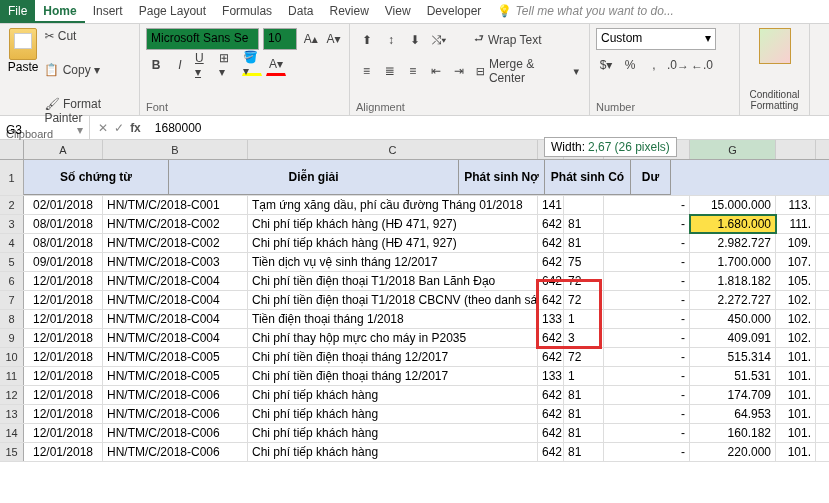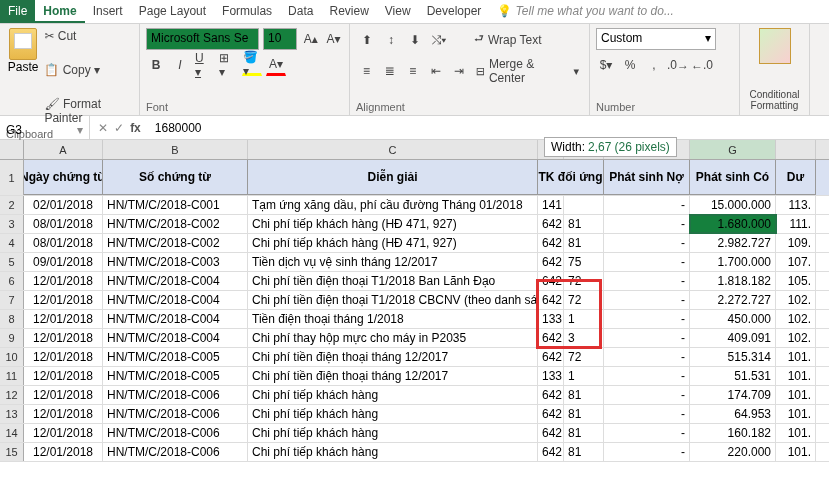--- a/index.html
+++ b/index.html
@@ -50,21 +50,21 @@
 .rowh{width:24px;border-right:1px solid #aaa;background:#e6e6e6;text-align:center;font-size:11px;color:#333;display:flex;align-items:center;justify-content:center}
 .ch{border-right:1px solid #ccc;text-align:center;font-size:11px;color:#333;display:flex;align-items:center;justify-content:center;background:#e6e6e6}
 .ch.selected{background:#c8e0cc}
 .cA{width:79px}.cB{width:145px}.cC{width:290px}.cD{width:26px}.cE{width:40px}.cF{width:86px}.cG{width:86px}.cH{width:40px}
 .row{display:flex;height:19px;border-bottom:1px solid #ddd}
 .row.hdr{height:36px;background:#d9e1f2}
 .row.hdr .cell{font-weight:bold;text-align:center;display:flex;align-items:center;justify-content:center;border-right:1px solid #999;border-bottom:1px solid #999}
 .cell{border-right:1px solid #ddd;padding:1px 4px;overflow:hidden;white-space:nowrap;font-size:12px;display:flex;align-items:center}
 .cell.num{justify-content:flex-end}
 .cell.ctr{justify-content:center}
-.row.sel .cell.cG{outline:2px solid #217346;outline-offset:-1px;background:#15803d}
+.row.sel .cell.cG{outline:2px solid #217346;outline-offset:-1px;background:#fde047}
 .redbox{position:absolute;border:3px solid #e03030;z-index:5;pointer-events:none}
 .rb1{left:536px;top:139px;width:66px;height:70px}
 </style>
 </head>
 <body>
 
 <div class="tabs">
   <div class="tab file">File</div>
   <div class="tab active">Home</div>
   <div class="tab">Insert</div>
@@ -181,24 +181,22 @@
     <div class="ch cC">C</div>
     <div class="ch cD">D</div>
     <div class="ch cE">E</div>
     <div class="ch cF">F</div>
     <div class="ch cG selected">G</div>
     <div class="ch cH"></div>
   </div>
 
   <div class="row hdr">
     <div class="rowh">1</div>
-    <div class="cell cA">Ngày chứng từ</div>
     <div class="cell cB">Số chứng từ</div>
     <div class="cell cC">Diễn giải</div>
-    <div class="cell" style="width:66px">TK đối ứng</div>
     <div class="cell cF">Phát sinh Nợ</div>
     <div class="cell cG">Phát sinh Có</div>
     <div class="cell cH">Dư</div>
   </div>
 
   <div id="rows">
       <div class="row">
         <div class="rowh">2</div>
         <div class="cell cA ctr">02/01/2018</div>
         <div class="cell cB">HN/TM/C/2018-C001</div>

